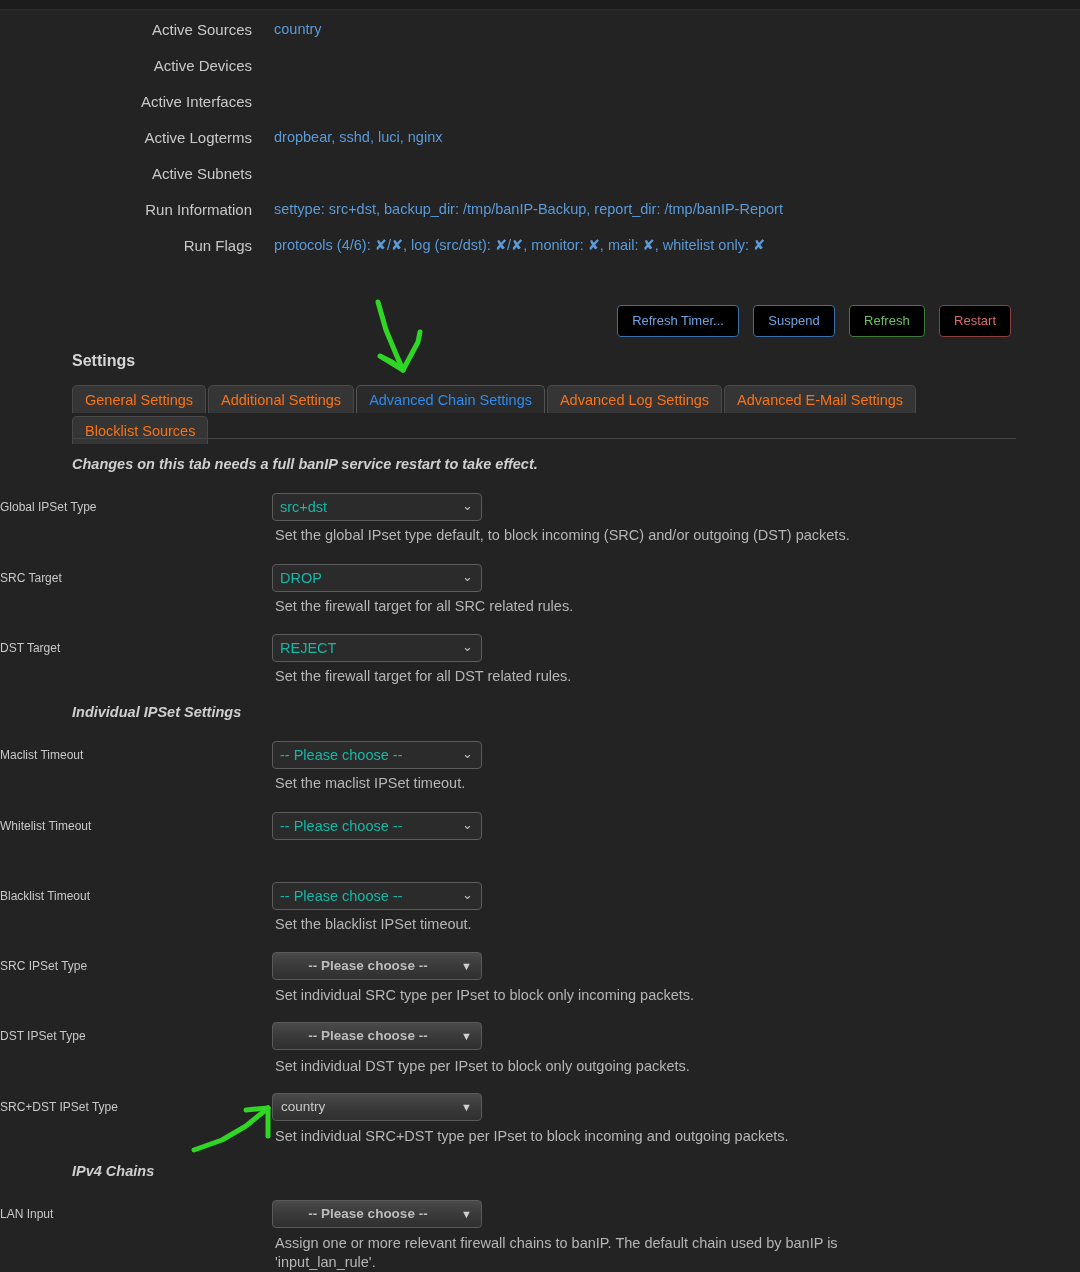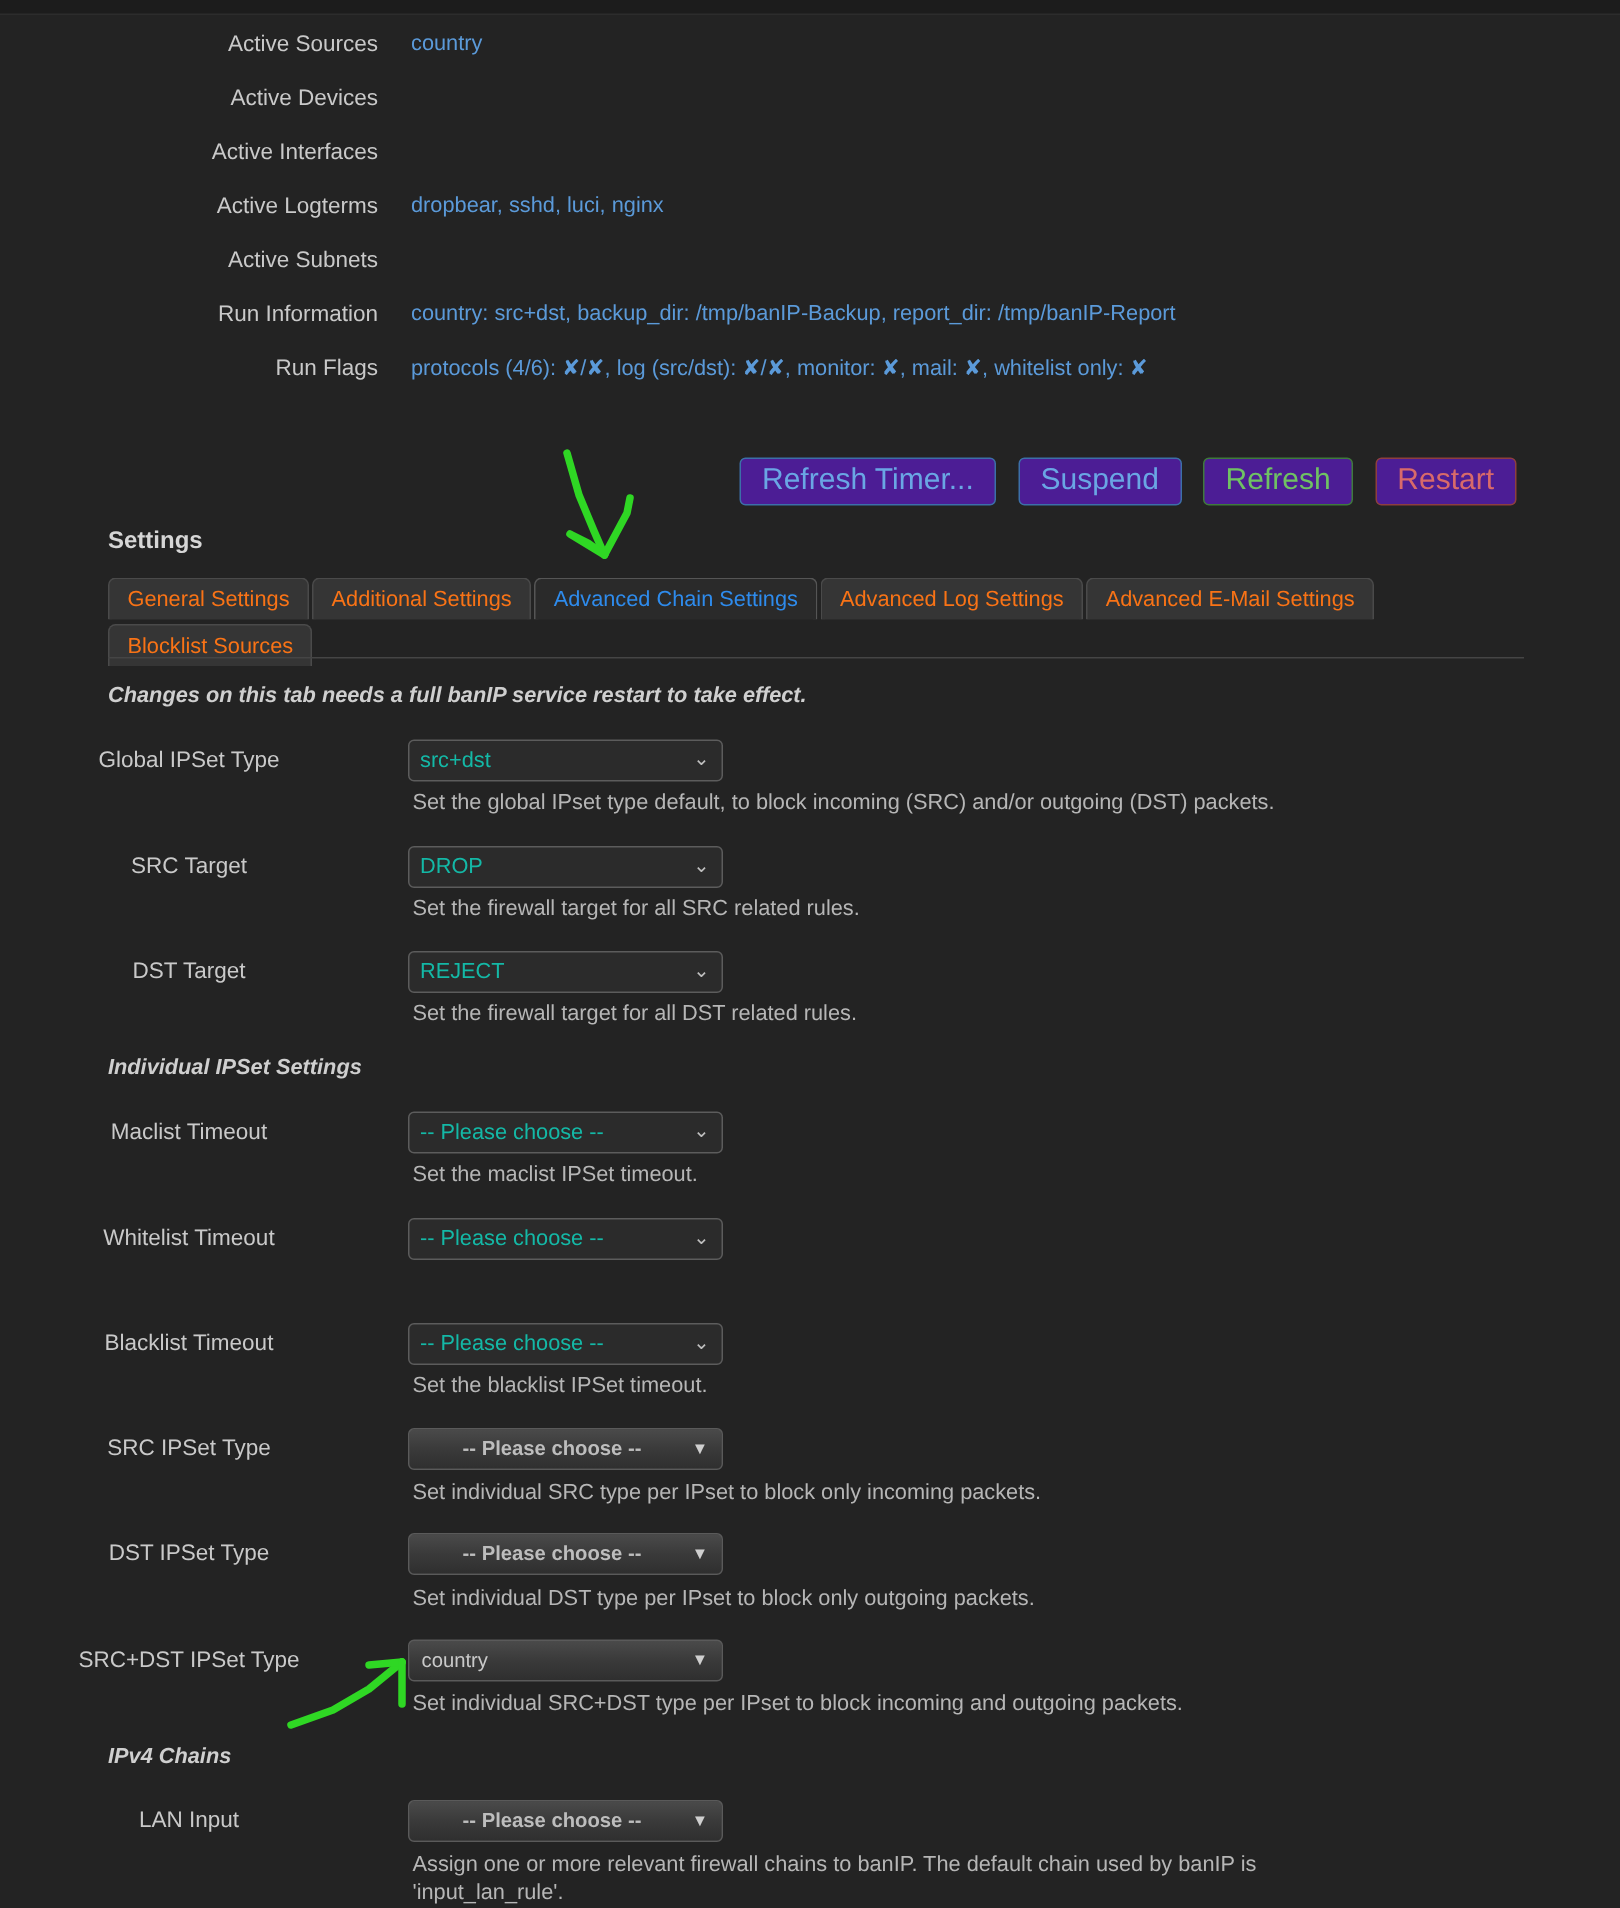--- a/index.html
+++ b/index.html
@@ -52,25 +52,25 @@
   .btnrow {
     position: absolute;
     left: 0; top: 294px;
     width: 1016px;
     text-align: right;
     padding-right: 5px;
   }
   .btn {
     display: inline-block;
     font-family: "Liberation Sans", sans-serif;
-    font-size: 20px;
+    font-size: 13px;
     padding: 6px 14px 7px 14px;
     margin-left: 10px;
     border-radius: 4px;
-    background: #4c1d95;
+    background: #000000;
     cursor: pointer;
     line-height: 17px;
   }
   .btn-blue   { border: 1px solid #3c6fa8; color: #6aa6e4; }
   .btn-green  { border: 1px solid #3f7a3c; color: #6fc263; }
   .btn-red    { border: 1px solid #8d3f3f; color: #d86a6a; }
 
   
   .settings-title {
     position: absolute;
@@ -129,22 +129,22 @@
     font-size: 14.5px;
     font-style: italic;
     font-weight: bold;
     color: #cfcfcf;
   }
   .frow { position: absolute; left: 0; width: 1016px; }
   .flabel {
     position: absolute;
     left: 0; top: 0;
     width: 252px;
-    text-align: center;
-    font-size: 15px;
+    text-align: left;
+    font-size: 12px;
     color: #c9c9c9;
     line-height: 28px;
     white-space: nowrap;
   }
   .fctl { position: absolute; left: 272px; top: 0; }
 
   select.nsel {
     -webkit-appearance: none; appearance: none;
     width: 210px;
     height: 28px;
@@ -230,21 +230,21 @@
         <tr>
           <td class="st-label">Active Logterms</td>
           <td class="st-value">dropbear, sshd, luci, nginx</td>
         </tr>
         <tr>
           <td class="st-label">Active Subnets</td>
           <td class="st-value"></td>
         </tr>
         <tr>
           <td class="st-label">Run Information</td>
-          <td class="st-value">country: src+dst, backup_dir: /tmp/banIP-Backup, report_dir: /tmp/banIP-Report</td>
+          <td class="st-value">settype: src+dst, backup_dir: /tmp/banIP-Backup, report_dir: /tmp/banIP-Report</td>
         </tr>
         <tr>
           <td class="st-label">Run Flags</td>
           <td class="st-value">protocols (4/6): ✘/✘, log (src/dst): ✘/✘, monitor: ✘, mail: ✘, whitelist only: ✘</td>
         </tr>
       </tbody>
     </table>
 
     <div class="btnrow">
       <span class="btn btn-blue">Refresh Timer...</span>

